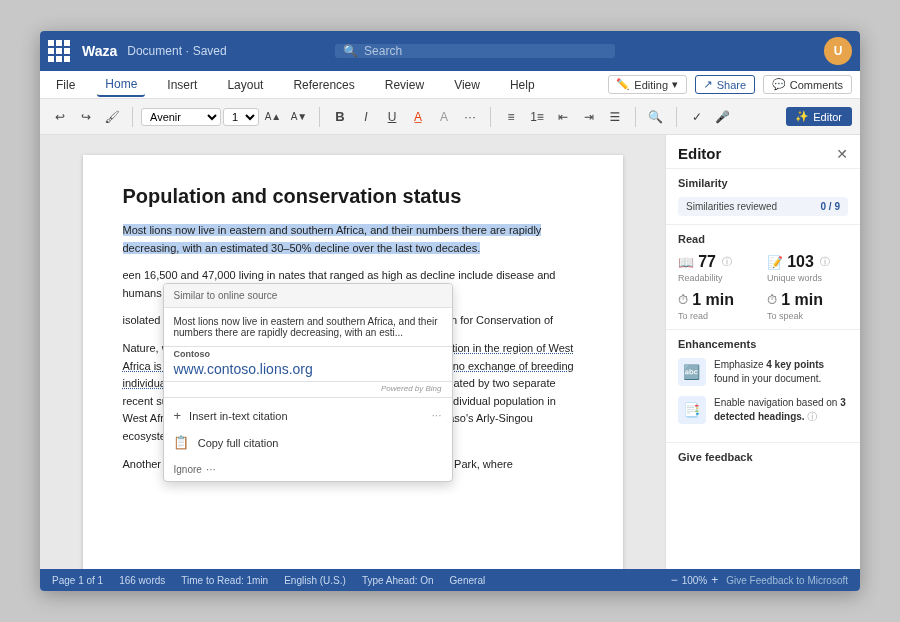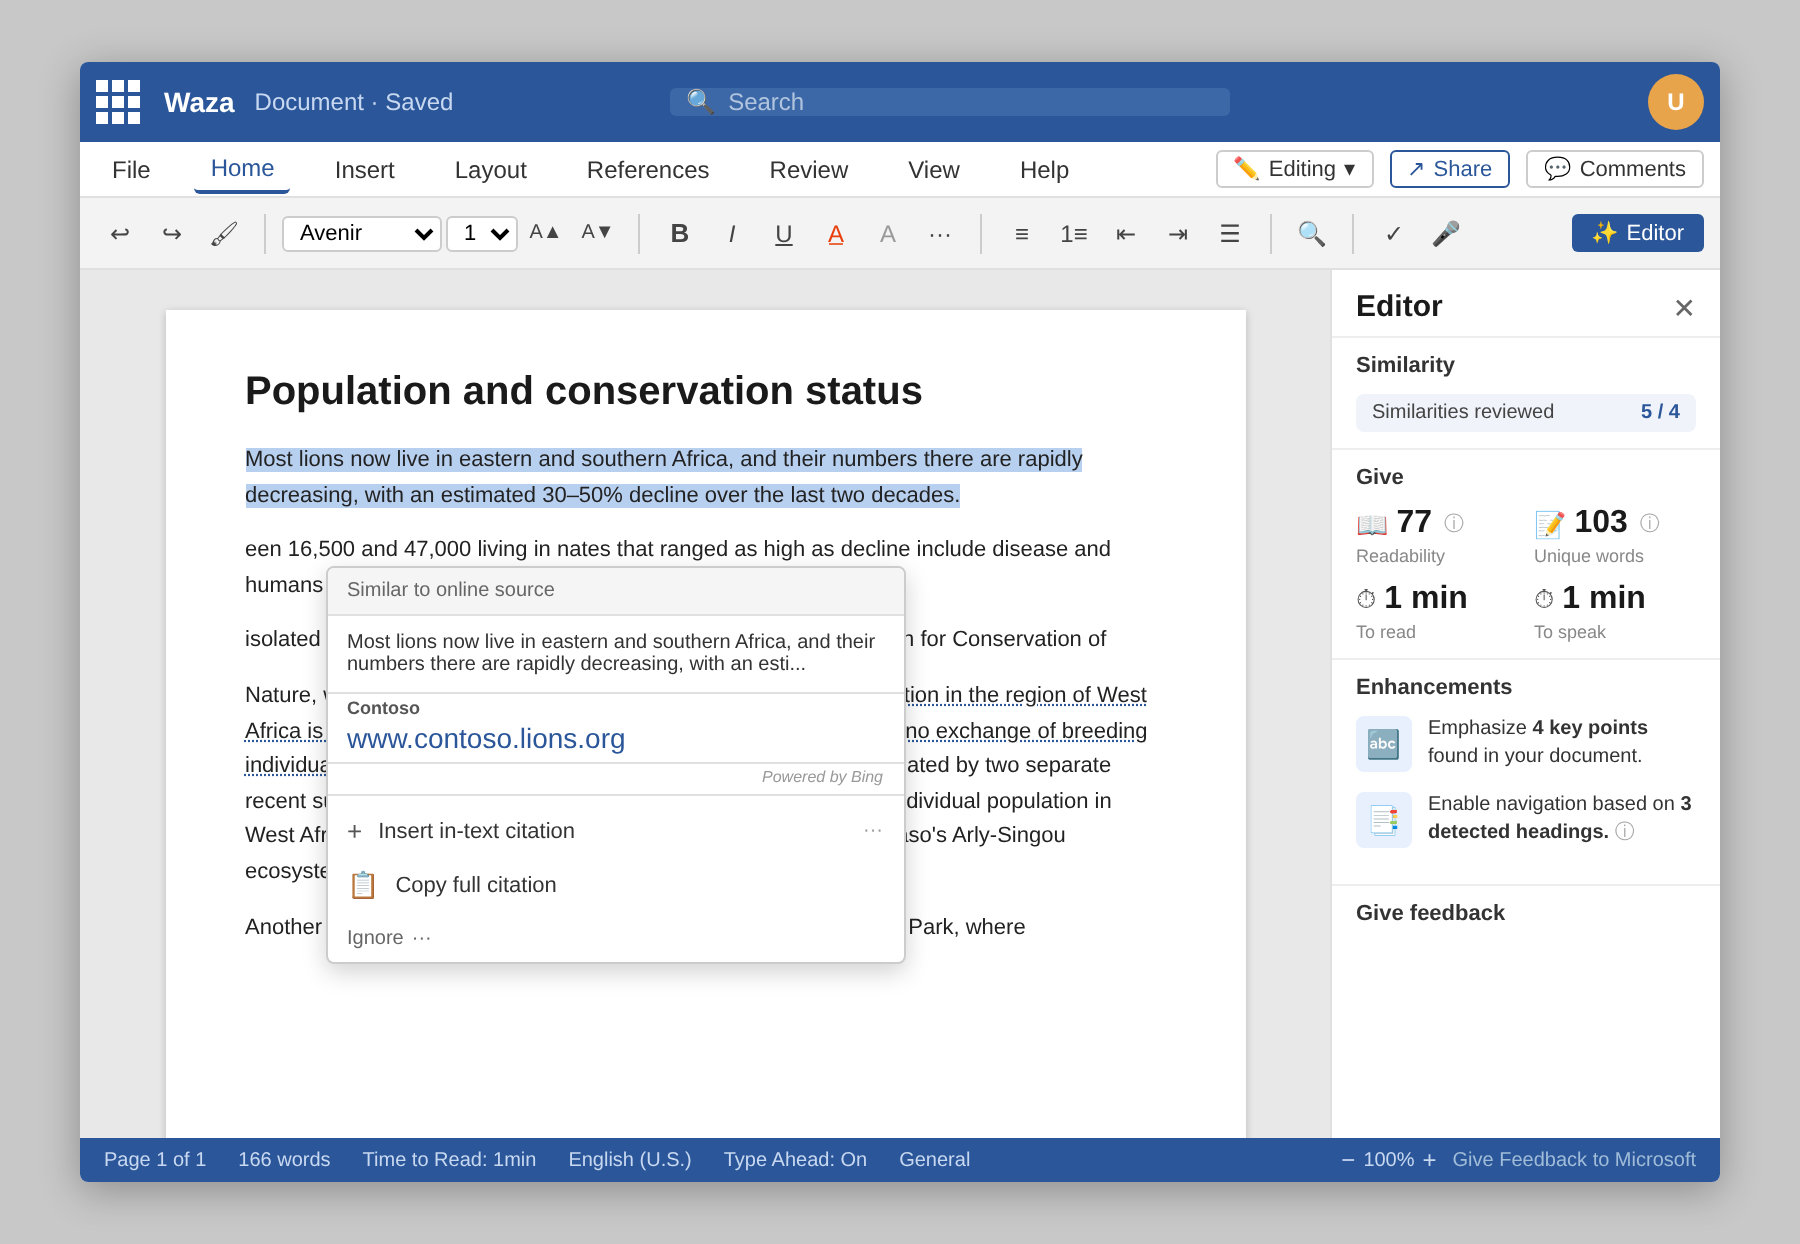--- a/index.html
+++ b/index.html
@@ -634,26 +634,26 @@
     <div class="editor-sidebar">
       <div class="sidebar-header">
         <span class="sidebar-title">Editor</span>
         <span class="sidebar-close">✕</span>
       </div>
 
       <div class="sidebar-section">
         <div class="sidebar-section-title">Similarity</div>
         <div class="sim-reviewed-row">
           <span>Similarities reviewed</span>
-          <span class="sim-reviewed-count">5 / 4</span>
+          <span class="sim-reviewed-count">0 / 9</span>
         </div>
       </div>
 
       <div class="sidebar-section">
-        <div class="sidebar-section-title">Give</div>
+        <div class="sidebar-section-title">Read</div>
         <div class="stats-grid">
           <div class="stat-item">
             <div class="stat-icon-row">
               <span class="stat-icon">📖</span>
               <span class="stat-number">77</span>
               <span style="color:#aaa;font-size:10px;margin-left:2px;">ⓘ</span>
             </div>
             <span class="stat-label">Readability</span>
           </div>
           <div class="stat-item">

